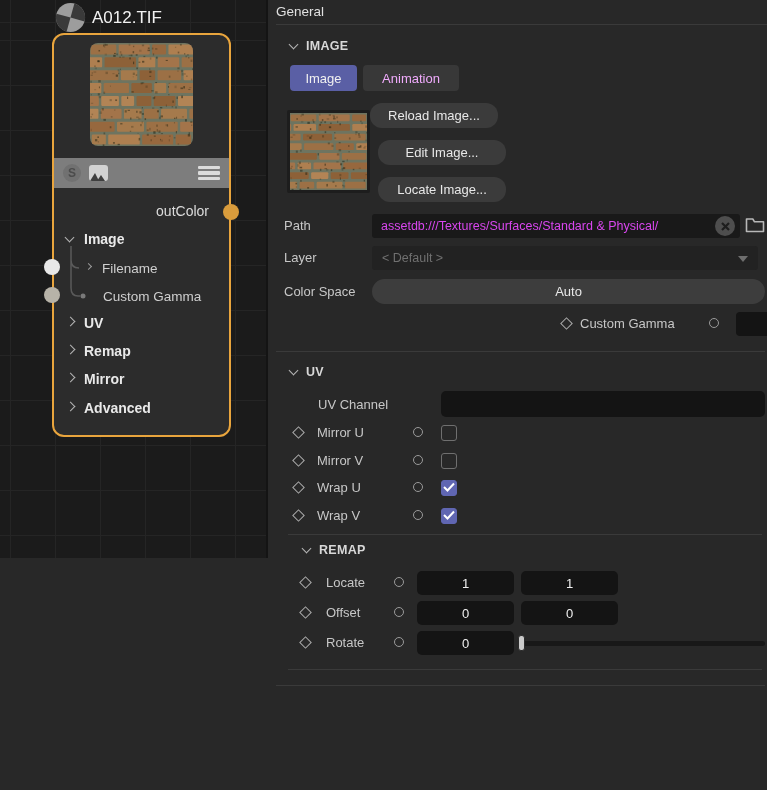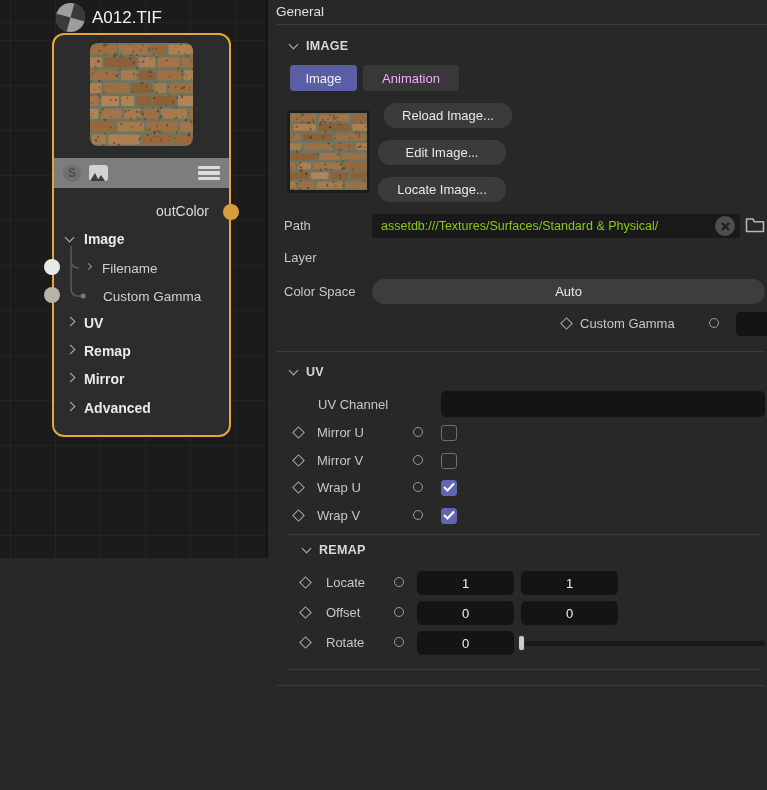--- a/index.html
+++ b/index.html
@@ -33,21 +33,21 @@
 
   
   #panel{position:absolute;left:268px;top:0;width:499px;height:790px;background:#282828;}
   .abs{position:absolute;}
   .hr{position:absolute;height:1px;background:#3a3a3a;}
   .lbl{color:#c7c7c7;font-size:13px;white-space:nowrap;}
   .sec-hdr{display:flex;align-items:center;gap:9px;color:#d8d8d8;font-weight:bold;font-size:12.5px;letter-spacing:.3px;}
   .tab{height:26px;border-radius:4px;display:flex;align-items:center;justify-content:center;font-size:13px;color:#f0abfc;background:#383838;cursor:default;}
   .tab.sel{background:#5a5fa5;color:#f0f0f0;}
   .pbtn{height:25px;border-radius:12px;background:#3b3b3b;color:#e8e8e8;font-size:13px;display:flex;align-items:center;justify-content:center;border:none;}
-  .field{background:#191919;border-radius:3px;color:#84cc16;font-size:12.5px;display:flex;align-items:center;overflow:hidden;white-space:nowrap;}
+  .field{background:#191919;border-radius:3px;color:#d946ef;font-size:12.5px;display:flex;align-items:center;overflow:hidden;white-space:nowrap;}
   .vfield{background:#141414;border-radius:5px;color:#f0f0f0;font-size:13px;display:flex;align-items:center;justify-content:center;}
   .diamond{position:absolute;width:9px;height:9px;border:1.5px solid #ababab;transform:rotate(45deg);}
   .oport{position:absolute;width:10px;height:10px;border:1.8px solid #9a9a9a;border-radius:50%;}
   .checkbox{position:absolute;width:16px;height:16px;border:1.5px solid #6f6f6f;border-radius:3px;background:transparent;}
   .checkbox svg{display:none;margin:1px 0 0 1px;}
   .checkbox.checked{background:#6066b2;border-color:#6066b2;}
   .checkbox.checked svg{display:block;}
   .slider{position:absolute;height:16px;}
   .slider .track{position:absolute;left:0;right:0;top:6px;height:5px;background:#181818;border-radius:3px;}
   .slider .handle{position:absolute;top:0;width:7px;height:16px;background:#cbcbcb;border:1px solid #2b2b2b;border-radius:3px;}
@@ -493,38 +493,42 @@
           <rect x="68.48011388489977" y="22.42475645826198" width="2.110978949442506" height="2.564912465587258" fill="rgba(20,25,10,0.20223531092051417)"></rect>
           <rect x="36.24178281147033" y="71.02114345226437" width="1.5896821666508913" height="2.530411046743393" fill="rgba(20,25,10,0.30095028162468224)"></rect>
           <rect x="31.8605028395541" y="6.0314747504889965" width="1.5125747822225093" height="2.2160390466451645" fill="rgba(20,25,10,0.4115825352841057)"></rect>
           <rect x="38.77501276624389" y="1.1430488736368716" width="2.228754133731127" height="1.7007501628249884" fill="rgba(20,25,10,0.2736854412127286)"></rect>
           <rect x="10.955347412498668" y="7.930901387473568" width="2.3681060109287504" height="1.8656450305134058" fill="rgba(20,25,10,0.15797596120974047)"></rect>
           <rect x="1.174774764571339" y="52.81408891035244" width="1.5244303833693267" height="1.4867140799760818" fill="rgba(20,25,10,0.2349471063935198)"></rect>
           <rect x="10.391635765321553" y="2.3261073236353695" width="1.3741778749972582" height="1.5017135962843895" fill="rgba(20,25,10,0.1766149222967215)"></rect>
         </svg>
     </div>
 
-    <button class="abs pbtn" style="left:116px;top:103px;width:128px;">Reload Image...</button>
+    <button class="abs pbtn" style="left:102px;top:103px;width:128px;">Reload Image...</button>
     <button class="abs pbtn" style="left:110px;top:177px;width:128px;">Locate Image...</button>
     <button class="abs pbtn" style="left:110px;top:140px;width:128px;">Edit Image...</button>
 
     <div class="abs lbl" style="left:16px;top:218px;">Path</div>
     <div class="abs field" style="left:104px;top:214px;width:368px;height:24px;padding-left:9px;padding-right:28px;">
       <span>assetdb:///Textures/Surfaces/Standard &amp; Physical/</span>
       <div class="clear-btn">
         <svg width="9" height="9" viewBox="0 0 9 9">
             <path d="M1,1 L8,8 M8,1 L1,8" stroke="#1e1e1e" stroke-width="2.2"></path>
           </svg>
       </div>
     </div>
     <svg class="abs" style="left:477px;top:217px;" width="20" height="17" viewBox="0 0 20 17">
       <path d="M1.5,4 L1.5,14.5 L18.5,14.5 L18.5,4.8 L9.5,4.8 L7.8,2 L1.5,2 Z" fill="none" stroke="#b8b8b8" stroke-width="1.6" stroke-linejoin="round"></path>
     </svg>
 
     <div class="abs lbl" style="left:16px;top:250px;">Layer</div>
+    <div class="abs field" style="left:104px;top:246px;width:386px;height:24px;padding-left:10px;background:#222222;color:#707070;">
+      <span>&lt; Default &gt;</span>
+      <div class="dd-arrow"></div>
+    </div>
 
     <div class="abs lbl" style="left:16px;top:284px;">Color Space</div>
     <button class="abs pbtn" style="left:104px;top:279px;width:393px;border-radius:13px;background:#3d3d3d;">Auto</button>
 
     <div class="diamond" style="left:294px;top:319px;"></div>
     <div class="abs lbl" style="left:312px;top:316px;">Custom Gamma</div>
     <div class="oport" style="left:441px;top:318px;"></div>
     <div class="abs vfield" style="left:468px;top:312px;width:100px;height:24px;border-radius:4px;">1</div>
 
     <div class="hr" style="left:8px;right:2px;top:351px;"></div>

